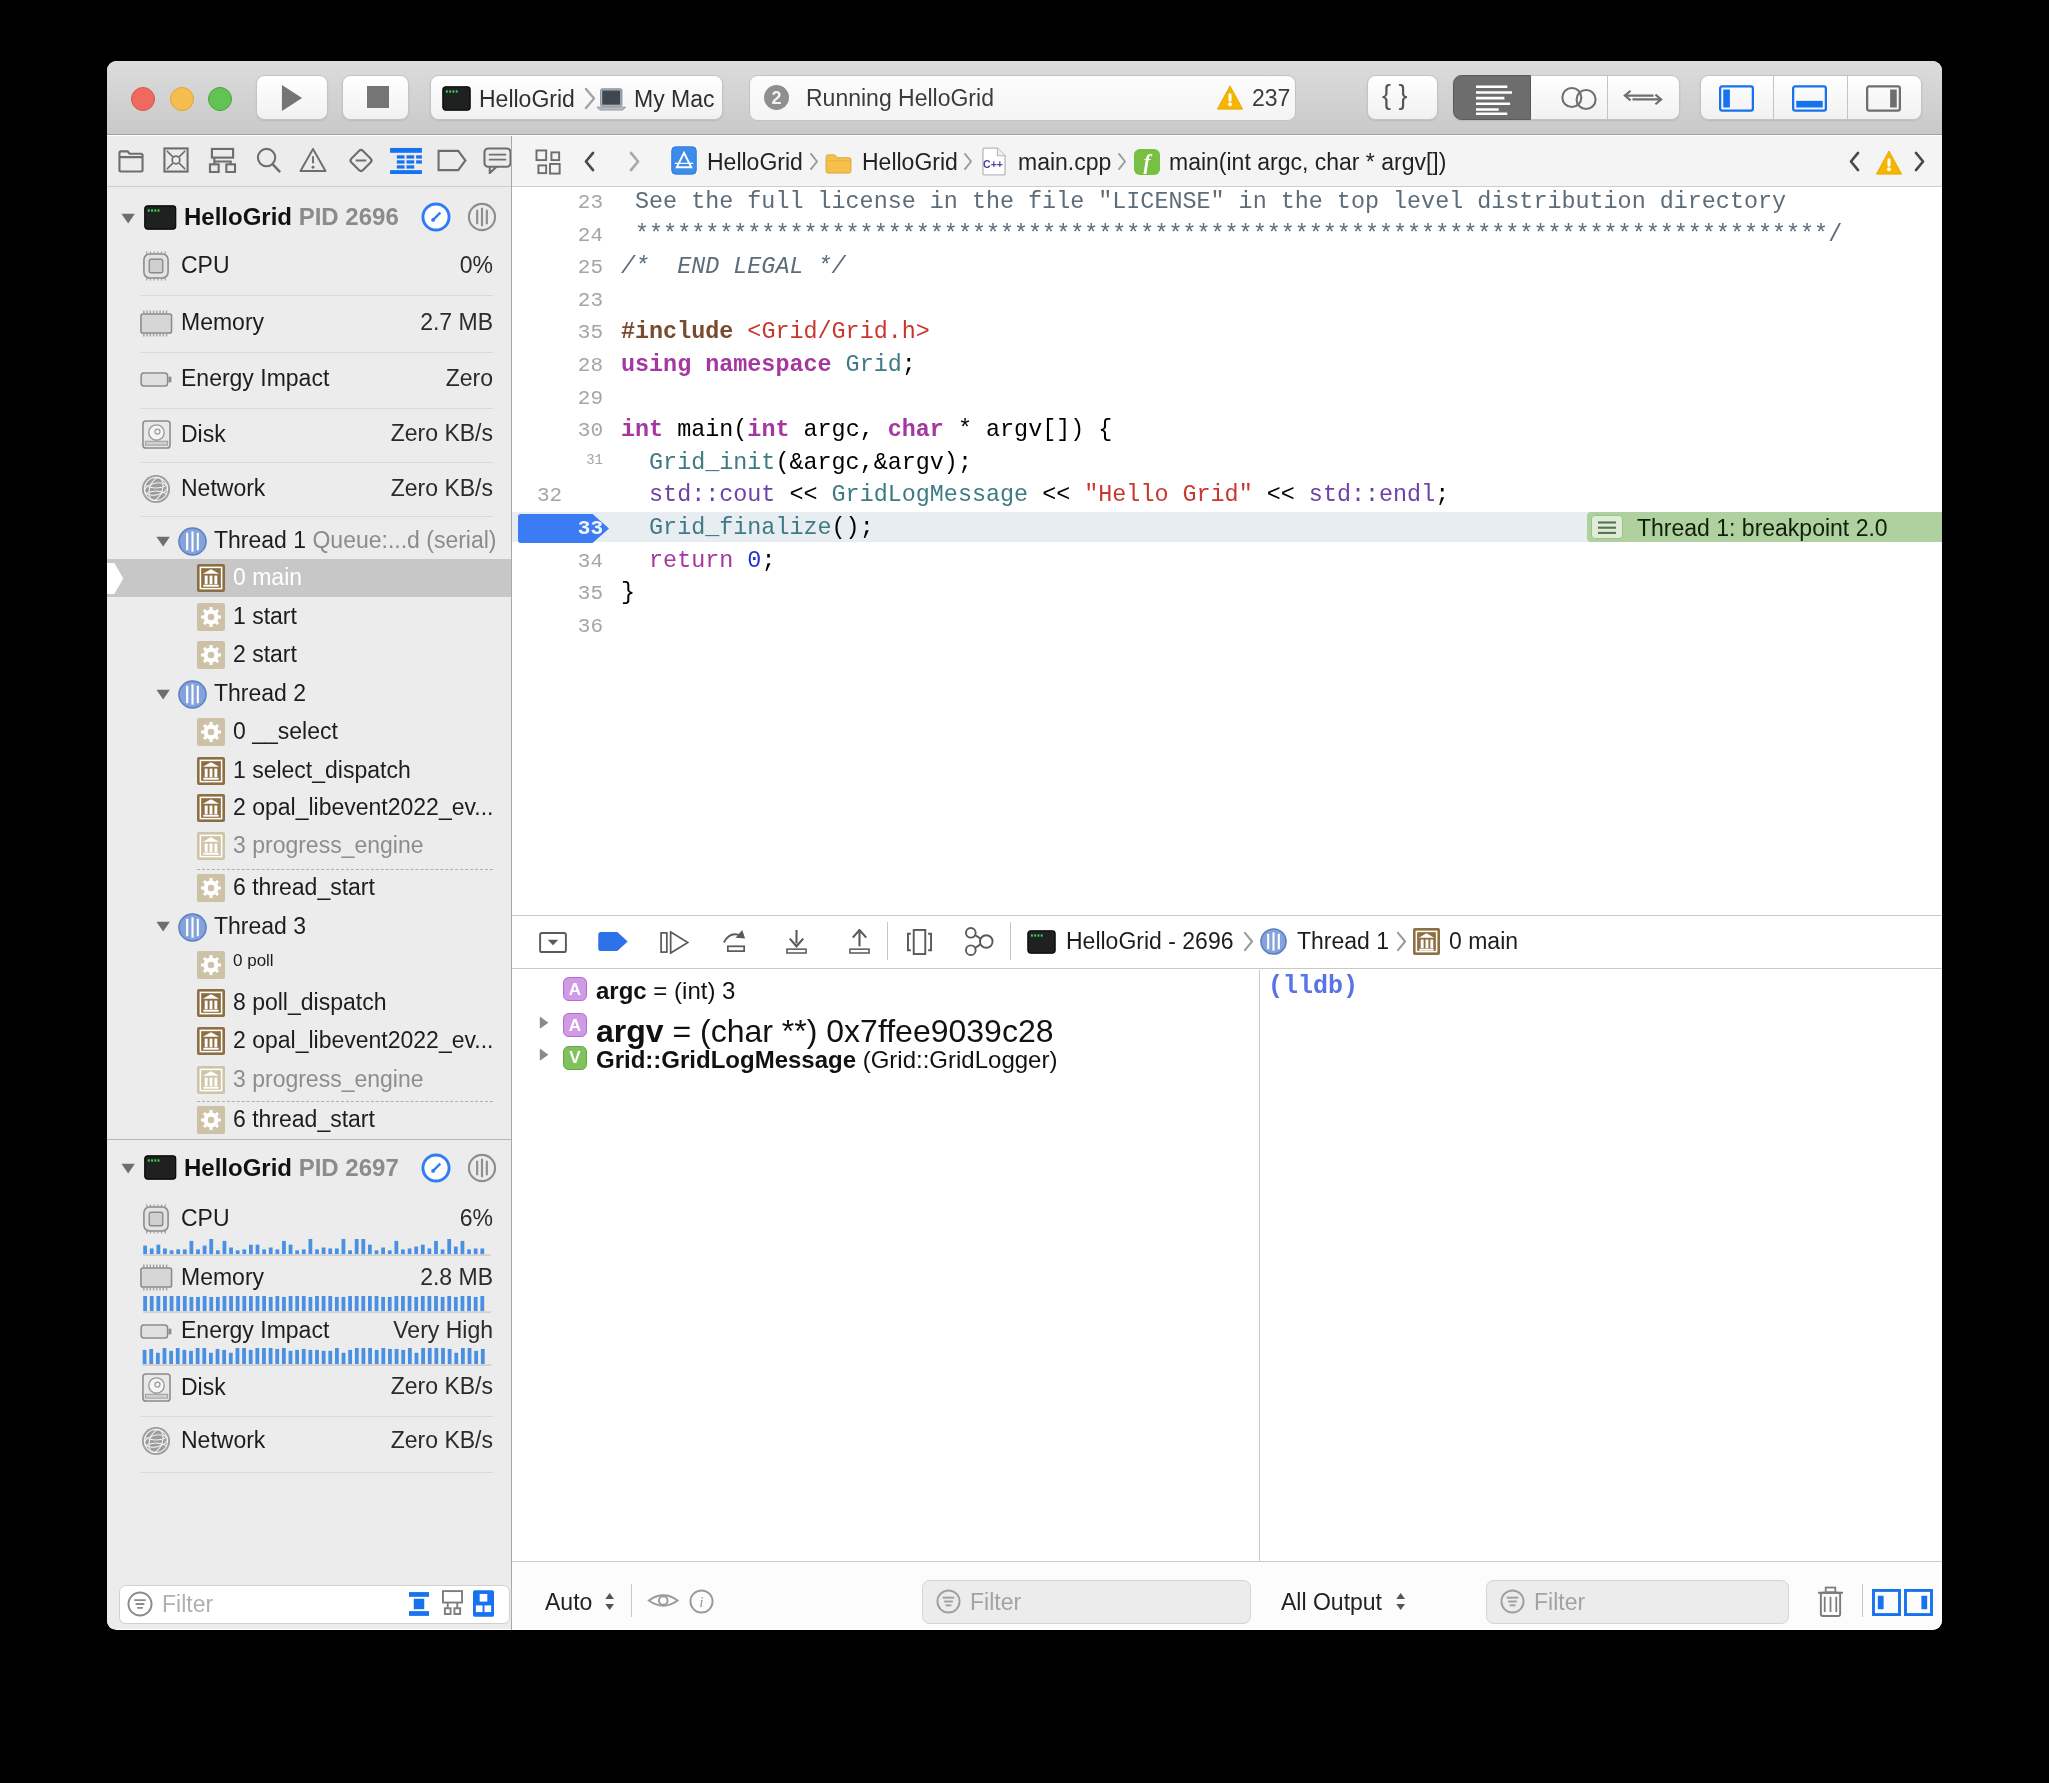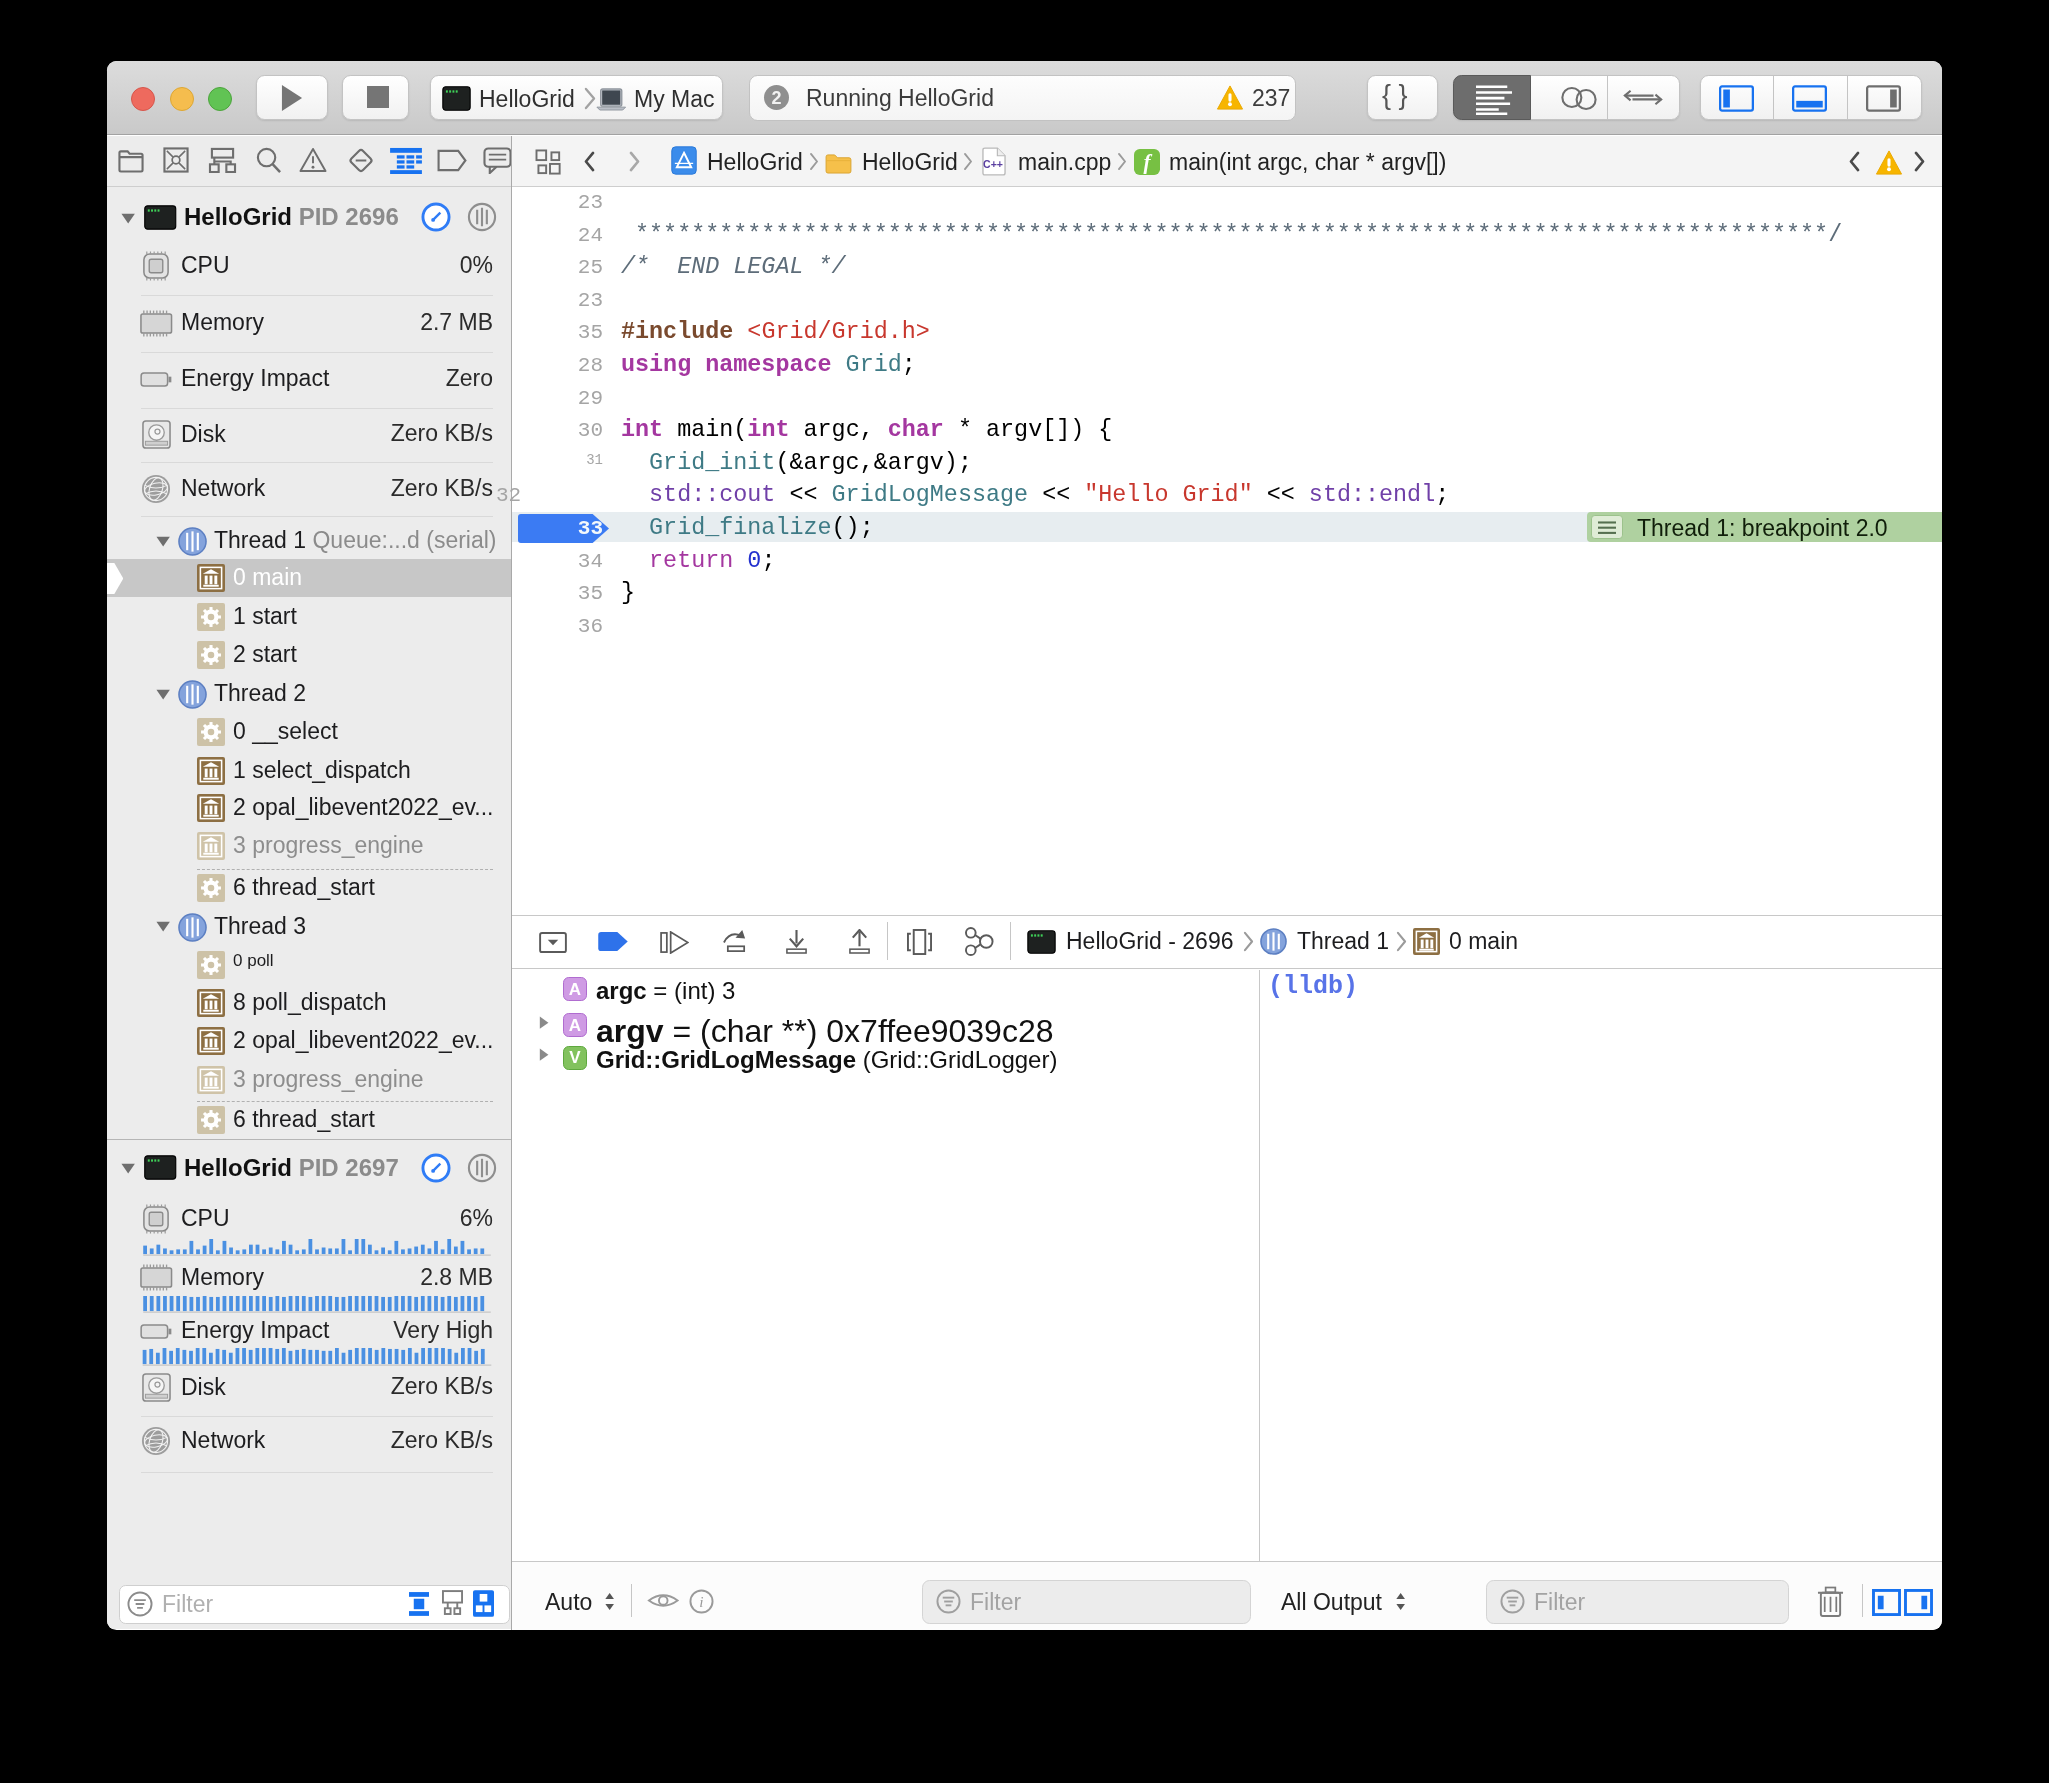--- a/index.html
+++ b/index.html
@@ -818,25 +818,26 @@
     <div class="abs" style="left:411px;top:453px;width:91px;height:29px;background:#3b7bf3;clip-path:polygon(0 0,82% 0,100% 50%,82% 100%,0 100%);border-radius:2.9px"></div>
     <div class="t mono" style="left:389px;top:130px;width:107px;text-align:right;font-size:21px;color:#a5a5a5;font-weight:normal">23</div>
     <div class="t mono" style="left:389px;top:163px;width:107px;text-align:right;font-size:21px;color:#a5a5a5;font-weight:normal">24</div>
     <div class="t mono" style="left:389px;top:195px;width:107px;text-align:right;font-size:21px;color:#a5a5a5;font-weight:normal">25</div>
     <div class="t mono" style="left:389px;top:228px;width:107px;text-align:right;font-size:21px;color:#a5a5a5;font-weight:normal">23</div>
     <div class="t mono" style="left:389px;top:260px;width:107px;text-align:right;font-size:21px;color:#a5a5a5;font-weight:normal">35</div>
     <div class="t mono" style="left:389px;top:293px;width:107px;text-align:right;font-size:21px;color:#a5a5a5;font-weight:normal">28</div>
     <div class="t mono" style="left:389px;top:326px;width:107px;text-align:right;font-size:21px;color:#a5a5a5;font-weight:normal">29</div>
     <div class="t mono" style="left:389px;top:358px;width:107px;text-align:right;font-size:21px;color:#a5a5a5;font-weight:normal">30</div>
     <div class="t mono" style="left:389px;top:391px;width:107px;text-align:right;font-size:14px;color:#a5a5a5;font-weight:normal">31</div>
-    <div class="t mono" style="left:389px;top:423px;width:107px;text-align:left;font-size:21px;color:#a5a5a5;font-weight:normal">32</div>
+    <div class="t mono" style="left:389px;top:423px;width:107px;text-align:center;font-size:21px;color:#a5a5a5;font-weight:normal">32</div>
     <div class="t mono" style="left:389px;top:456px;width:107px;text-align:right;font-size:21px;color:#f4f8fb;font-weight:bold">33</div>
     <div class="t mono" style="left:389px;top:489px;width:107px;text-align:right;font-size:21px;color:#a5a5a5;font-weight:normal">34</div>
     <div class="t mono" style="left:389px;top:521px;width:107px;text-align:right;font-size:21px;color:#a5a5a5;font-weight:normal">35</div>
     <div class="t mono" style="left:389px;top:554px;width:107px;text-align:right;font-size:21px;color:#a5a5a5;font-weight:normal">36</div>
+    <div class="t mono" style="left:514px;top:128px;font-size:23.4px;letter-spacing:0px"><span style="color:#5d6c79"> See the full license in the file "LICENSE" in the top level distribution directory</span></div>
     <div class="t mono" style="left:514px;top:161px;font-size:23.4px;letter-spacing:0px"><span style="color:#5d6c79"> *************************************************************************************/</span></div>
     <div class="t mono" style="left:514px;top:193px;font-size:23.4px;letter-spacing:0px"><span style="color:#5d6c79;font-style:italic">/*  END LEGAL */</span></div>
     <div class="t mono" style="left:514px;top:258px;font-size:23.4px;letter-spacing:0px"><span style="color:#7a4a2e;font-weight:bold">#include </span><span style="color:#c8372d">&lt;Grid/Grid.h&gt;</span></div>
     <div class="t mono" style="left:514px;top:291px;font-size:23.4px;letter-spacing:0px"><span style="color:#a437a0;font-weight:bold">using namespace </span><span style="color:#3e7a85">Grid</span><span style="color:#000">;</span></div>
     <div class="t mono" style="left:514px;top:356px;font-size:23.4px;letter-spacing:0px"><span style="color:#a437a0;font-weight:bold">int</span><span style="color:#000"> main(</span><span style="color:#a437a0;font-weight:bold">int</span><span style="color:#000"> argc, </span><span style="color:#a437a0;font-weight:bold">char</span><span style="color:#000"> * argv[]) {</span></div>
     <div class="t mono" style="left:514px;top:389px;font-size:23.4px;letter-spacing:0px"><span style="color:#000">  </span><span style="color:#3e7a85">Grid_init</span><span style="color:#000">(&amp;argc,&amp;argv);</span></div>
     <div class="t mono" style="left:514px;top:421px;font-size:23.4px;letter-spacing:0px"><span style="color:#000">  </span><span style="color:#7040a8">std::cout</span><span style="color:#000"> &lt;&lt; </span><span style="color:#3e7a85">GridLogMessage</span><span style="color:#000"> &lt;&lt; </span><span style="color:#c8372d">"Hello Grid"</span><span style="color:#000"> &lt;&lt; </span><span style="color:#7040a8">std::endl</span><span style="color:#000">;</span></div>
     <div class="t mono" style="left:514px;top:454px;font-size:23.4px;letter-spacing:0px"><span style="color:#000">  </span><span style="color:#3e7a85">Grid_finalize</span><span style="color:#000">();</span></div>
     <div class="t mono" style="left:514px;top:487px;font-size:23.4px;letter-spacing:0px"><span style="color:#000">  </span><span style="color:#a437a0;font-weight:normal">return</span><span style="color:#000"> </span><span style="color:#2431cf">0</span><span style="color:#000">;</span></div>
     <div class="t mono" style="left:514px;top:519px;font-size:23.4px;letter-spacing:0px"><span style="color:#000">}</span></div>

